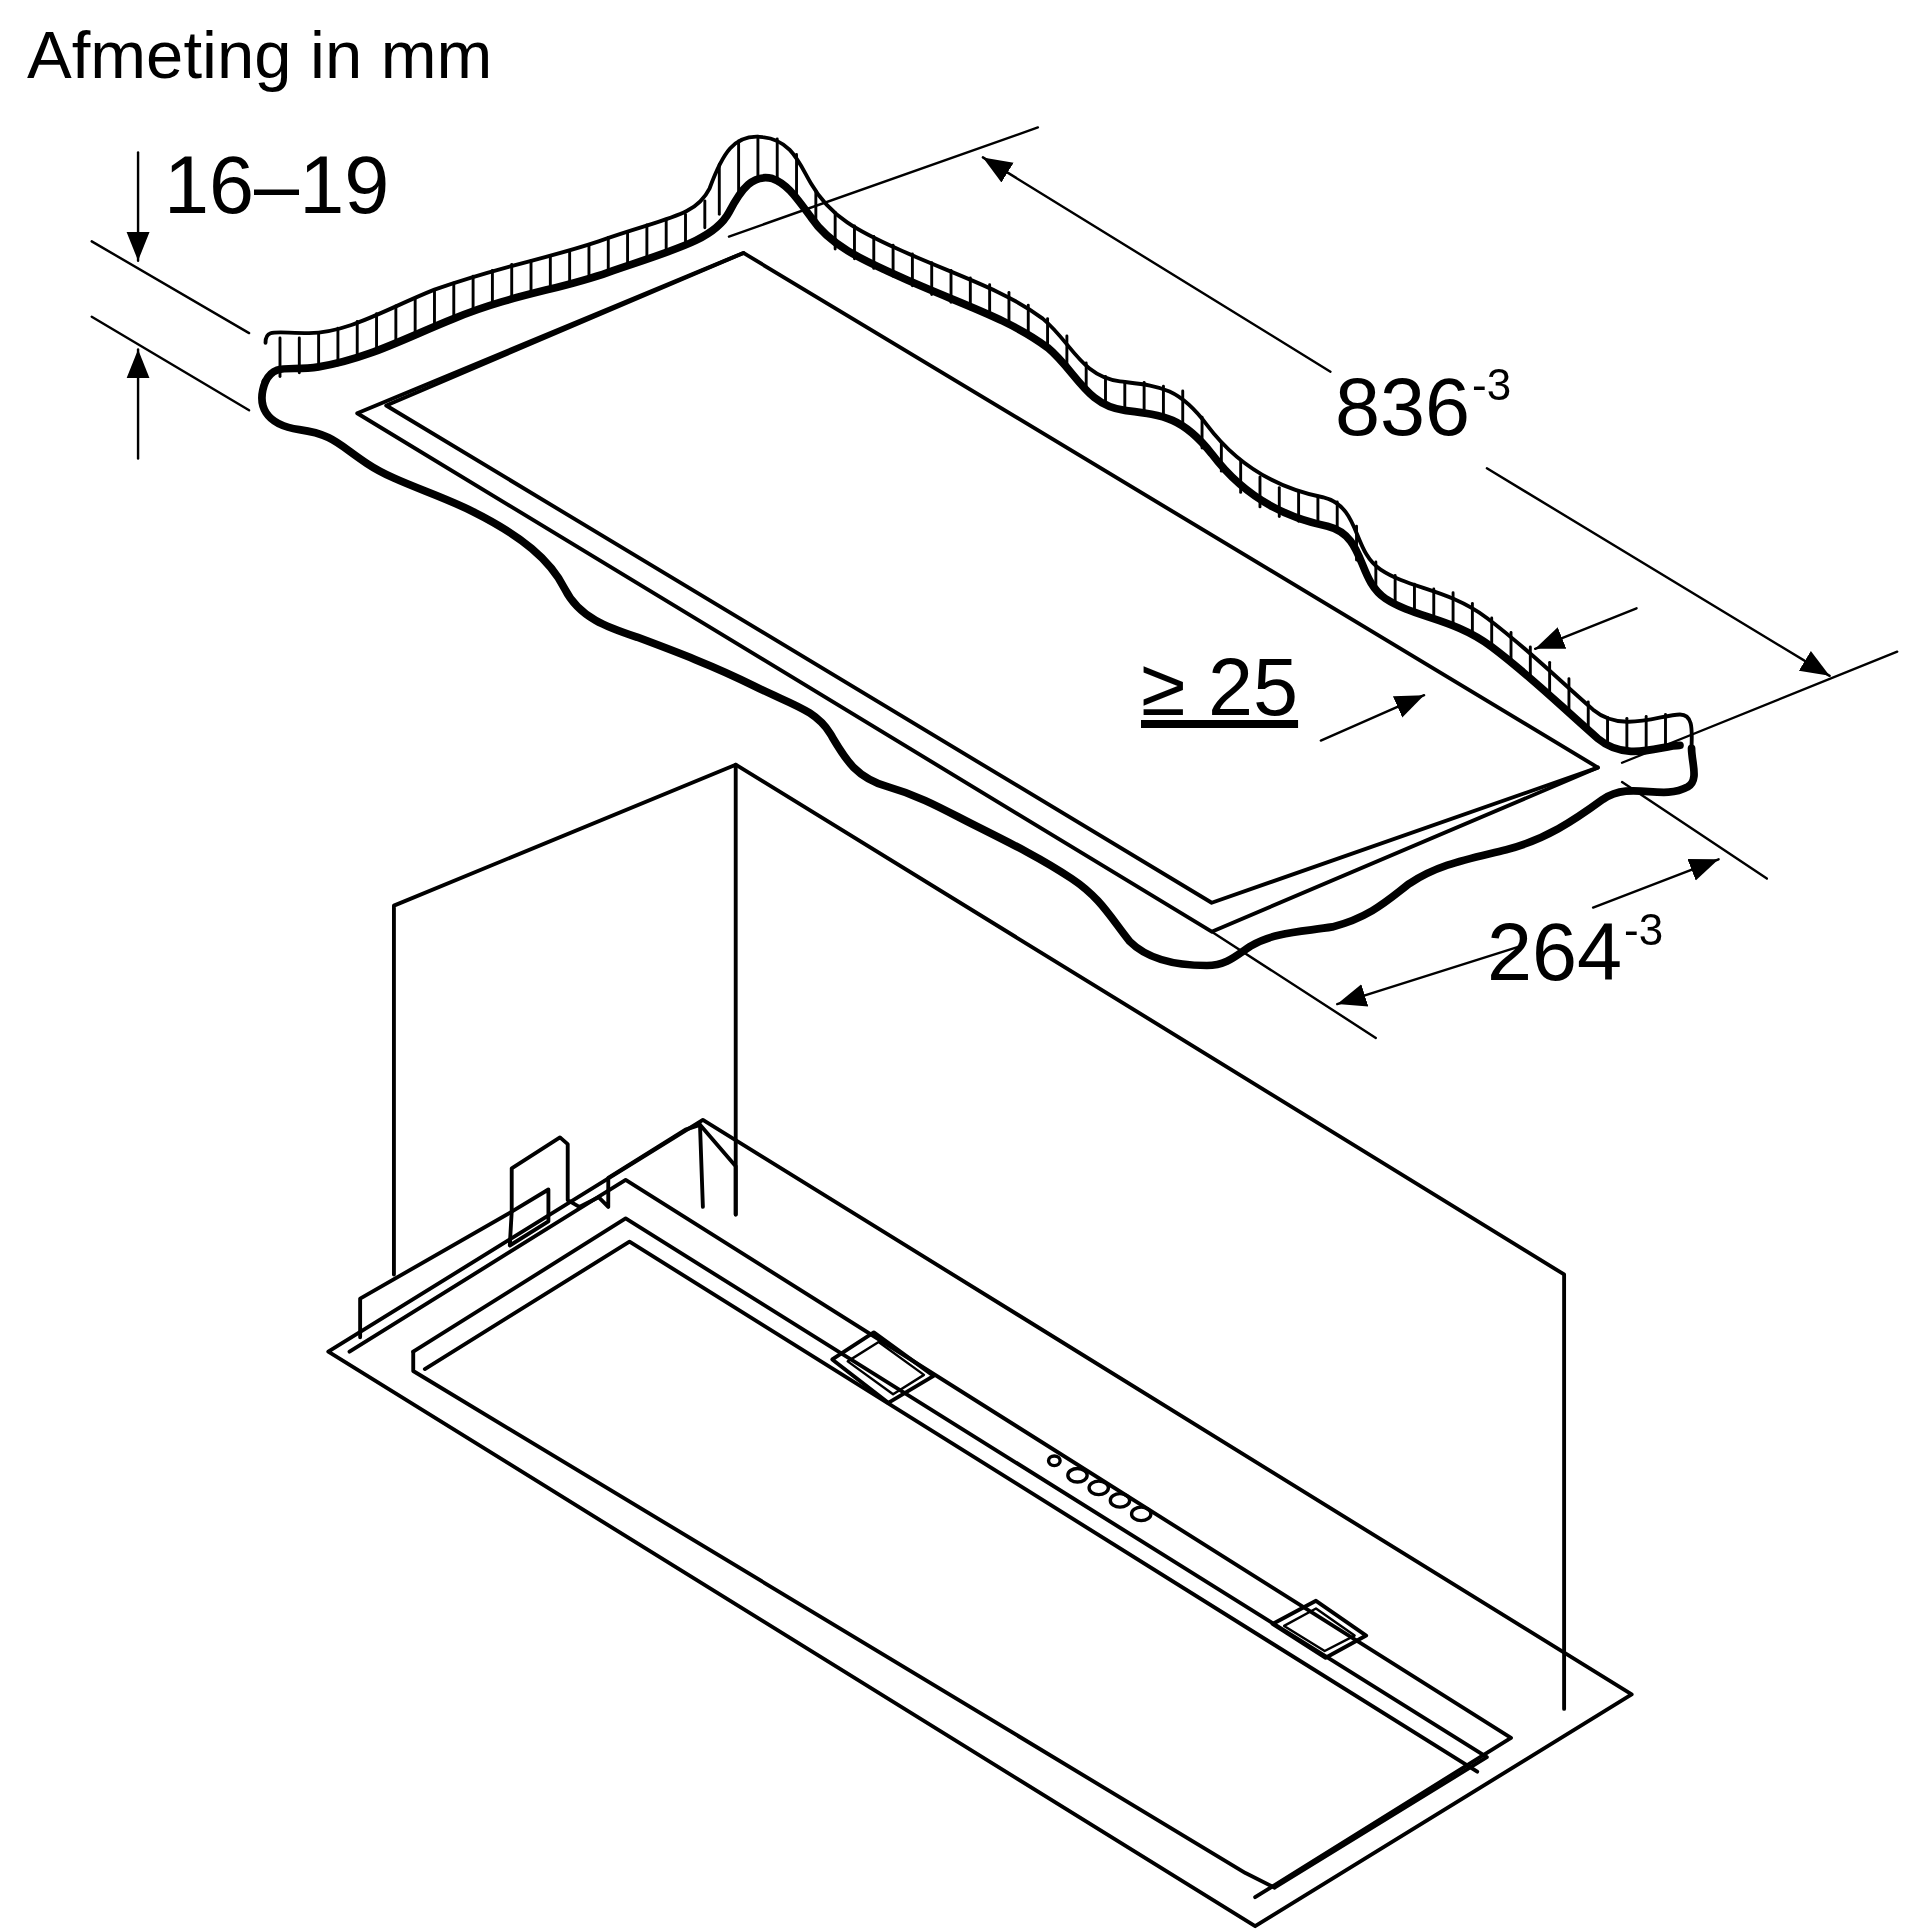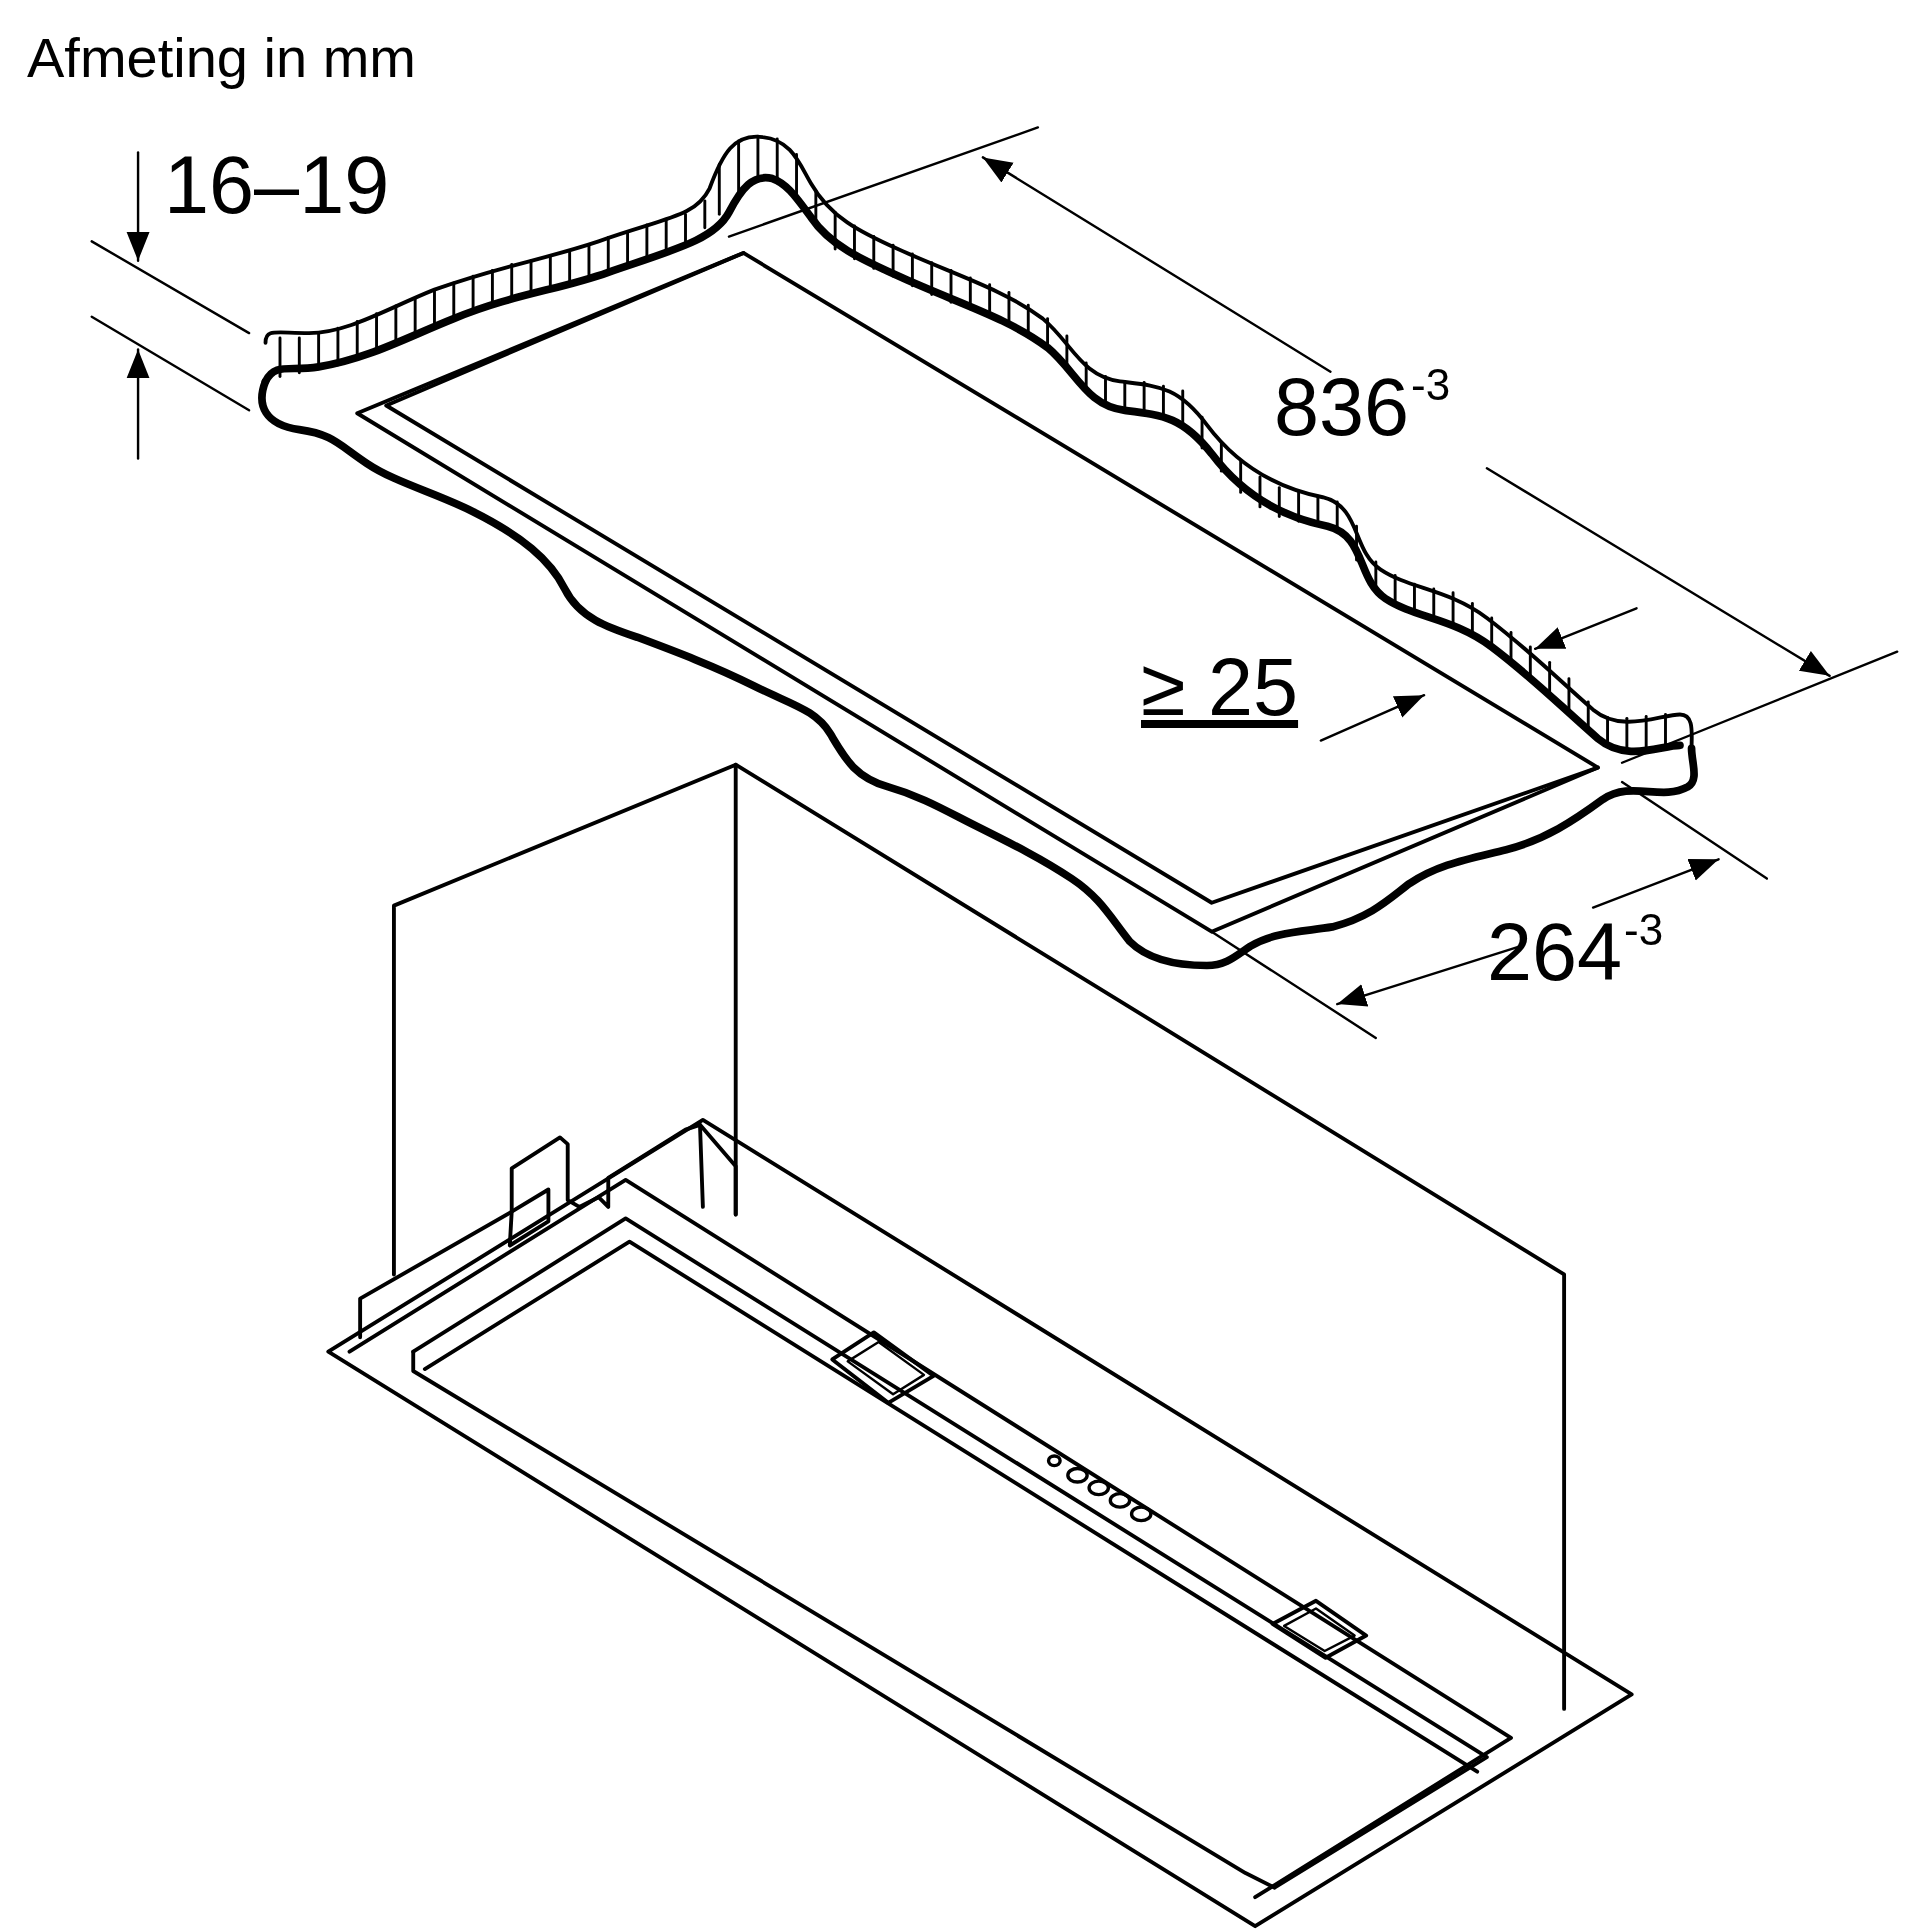--- a/index.html
+++ b/index.html
@@ -1,19 +1,19 @@
 <!DOCTYPE html>
 <html><head>
 <meta charset="utf-8">
 <style>
   html, body { margin:0; padding:0; background:#ffffff; }
   body { width:1931px; height:1931px; position:relative; overflow:hidden; font-family:"Liberation Sans", sans-serif; color:#000; }
   #drawing { position:absolute; left:0; top:0; width:1931px; height:1931px; }
   .lbl { position:absolute; font-family:"Liberation Sans", sans-serif; color:#000; line-height:1; white-space:nowrap; }
-  .title { left:27px; top:30px; font-size:56px; }
+  .title { left:27px; top:21px; font-size:67px; }
   .dim { font-size:81px; }
   .sup { font-size:44px; vertical-align:top; position:relative; top:-3.9px; margin-left:1.9px; }
 </style>
 </head>
 <body>
 
 <svg id="drawing" viewBox="0 0 2000 2000" xmlns="http://www.w3.org/2000/svg" fill="none" stroke="#000" stroke-linejoin="round" stroke-linecap="round">
   <defs>
     <marker id="arr" viewBox="0 0 10 10" refX="10" refY="5" markerWidth="12" markerHeight="12" orient="auto-start-reverse">
       <path d="M0,1 L10,5 L0,9 z" fill="#000" stroke="none"></path>
@@ -159,21 +159,21 @@
     </g>
   </g>
 </svg>
 
 <div class="lbl title">Afmeting in mm</div>
 
 <div class="lbl dim" style="left:164px; top:145px;text-align:right;">
   <span>16–19</span>
 </div>
 
-<div class="lbl dim" style="left:1274px; top:367px;">
+<div class="lbl dim" style="left:1335px; top:367px;">
   <span>836</span><span class="sup">-3</span>
 </div>
 
 <div class="lbl dim" style="left:1141px; top:647px;text-decoration:underline;">
   <span>≥ 25</span>
 </div>
 
 <div class="lbl dim" style="left:1487px; top:912px;">
   <span>264</span><span class="sup">-3</span>
 </div>

